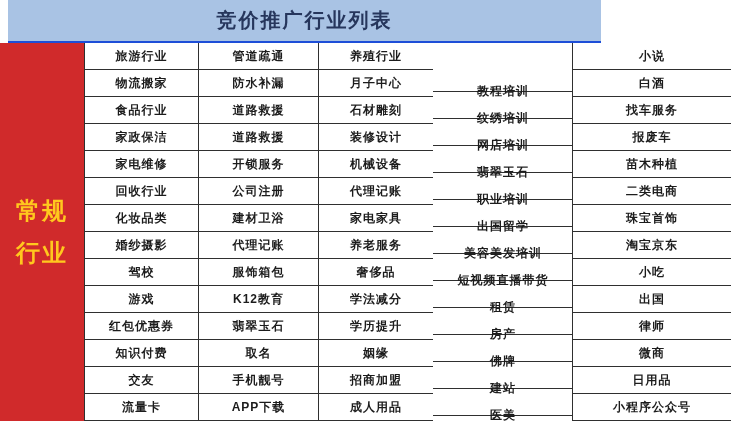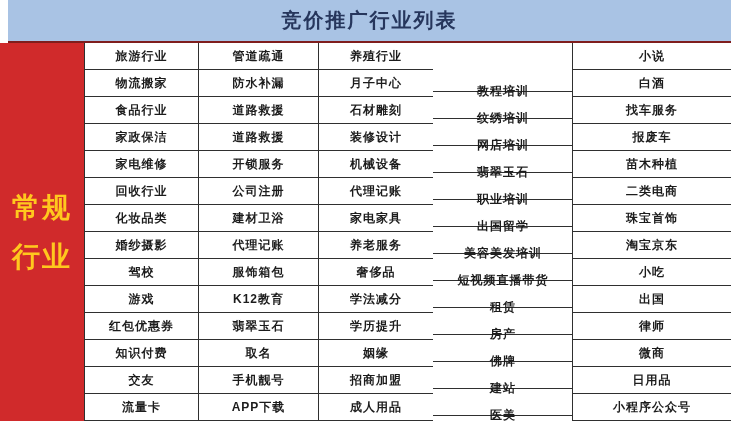--- a/index.html
+++ b/index.html
@@ -7,42 +7,42 @@
     position: relative;
     width: 731px;
     height: 425px;
     background: #ffffff;
     font-family: "Liberation Sans", sans-serif;
     overflow: hidden;
   }
   .banner {
     position: absolute;
     left: 8px; top: 0;
-    width: 723px; height: 41px;
+    width: 593px; height: 41px;
     background: #a9c3e4;
-    border-bottom: 2px solid #7f1d1d;
+    border-bottom: 2px solid #1d4ed8;
     display: flex; align-items: center; justify-content: center;
     box-sizing: content-box;
   }
   .title {
     color: #26365c;
     font-size: 20px;
     font-weight: bold;
     letter-spacing: 2px;
   }
   .sidebar {
     position: absolute;
     left: 0; top: 43px;
     width: 84px; height: 378px;
     background: #d02a2b;
     display: flex; align-items: center; justify-content: center;
   }
   .sidebar-label {
     color: #ffc81e;
-    font-size: 28px;
+    font-size: 24px;
     font-weight: bold;
     text-align: right;
     line-height: 1.75;
     letter-spacing: 2px;
   }
   .sidebar-label span { display: block; }
   .industry-table {
     position: absolute;
     left: 84px; top: 43px;
     width: 647px;

